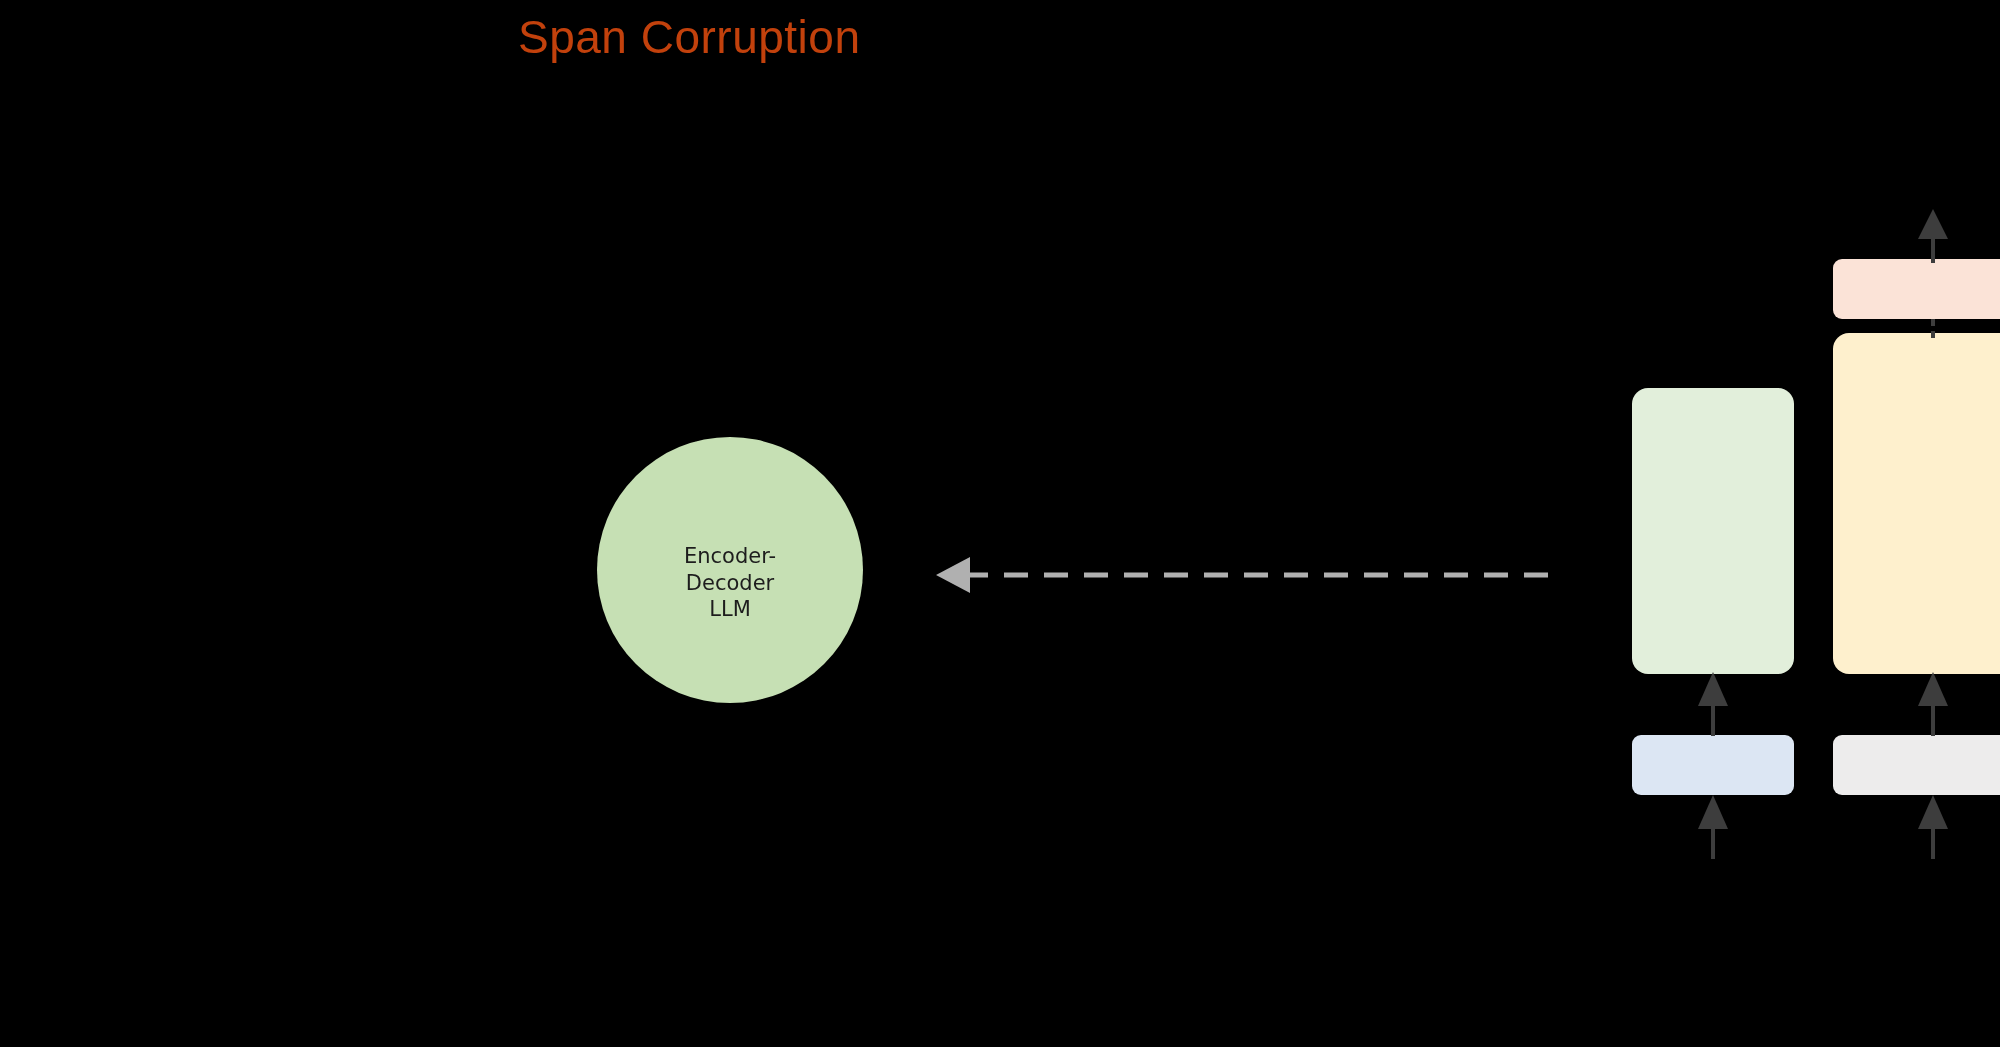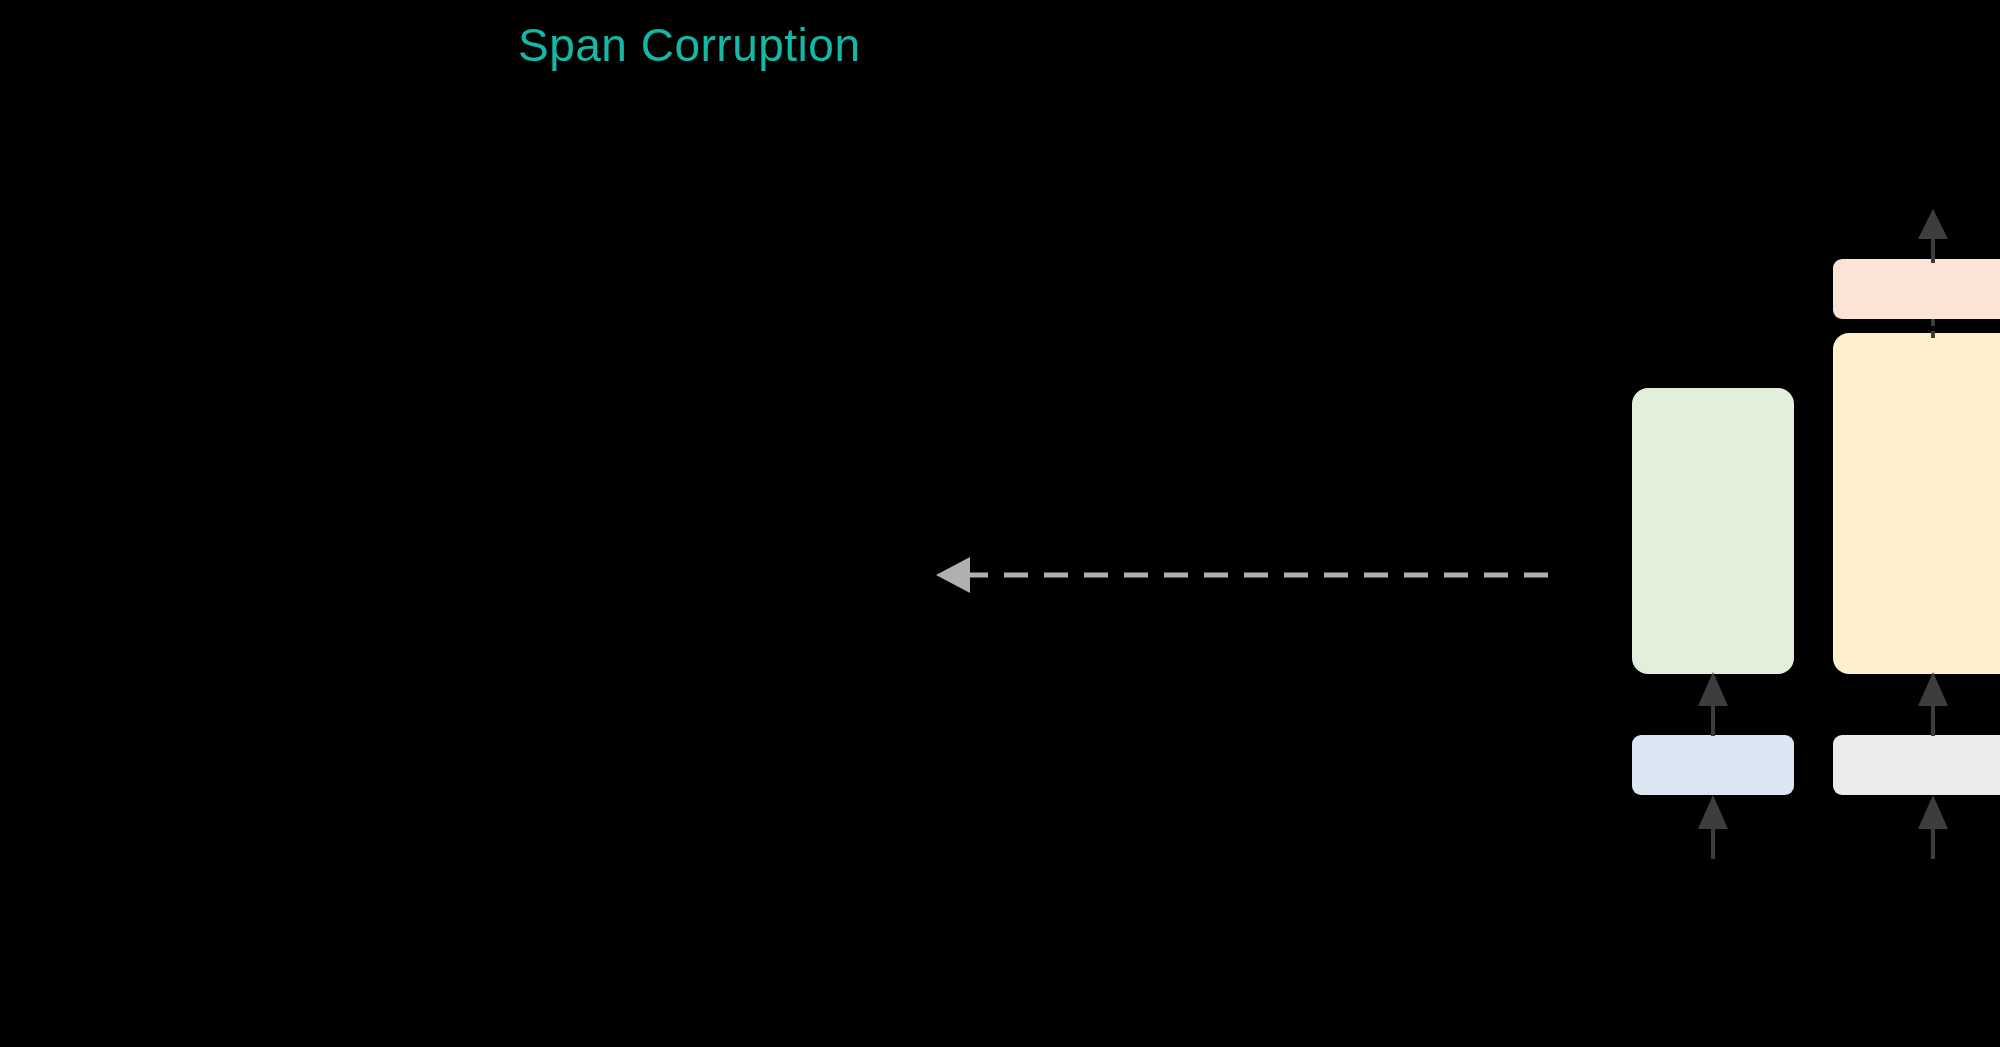--- a/index.html
+++ b/index.html
@@ -16,26 +16,26 @@
     width: 2000px;
     height: 1047px;
     background: #000000;
     overflow: hidden;
   }
 
   
   #diagram-title {
     position: absolute;
     left: 518px;
-    top: 18px;
+    top: 10px;
     font-family: "Liberation Sans", sans-serif;
     font-size: 46px;
     font-weight: 400;
     letter-spacing: 0.5px;
-    color: #14b8a6;
+    color: #c2410c;
     white-space: nowrap;
     line-height: 1.2;
     text-align: center;
   }
 
   
   #model-node {
     position: absolute;
     left: 597px;
     top: 437px;
@@ -131,20 +131,25 @@
     height: 22px;
   }
 </style>
 </head>
 <body>
 
 <div id="canvas">
 
   <div id="diagram-title">Span Corruption</div>
 
+  <div id="model-node">
+    <div id="model-node-label">Encoder-
+Decoder
+LLM</div>
+  </div>
 
   <svg id="feedback-arrow" viewBox="0 0 620 44" xmlns="http://www.w3.org/2000/svg">
     <line x1="620" y1="22" x2="42" y2="22" stroke="#b0b0b0" stroke-width="5" stroke-dasharray="24 16"></line>
     <polygon points="42,4 42,40 8,22" fill="#b0b0b0"></polygon>
   </svg>
 
   <div id="encoder-input-box" class="stack-box rounded-lg"></div>
 
   <div id="encoder-token-box" class="stack-box rounded-sm"></div>
 

